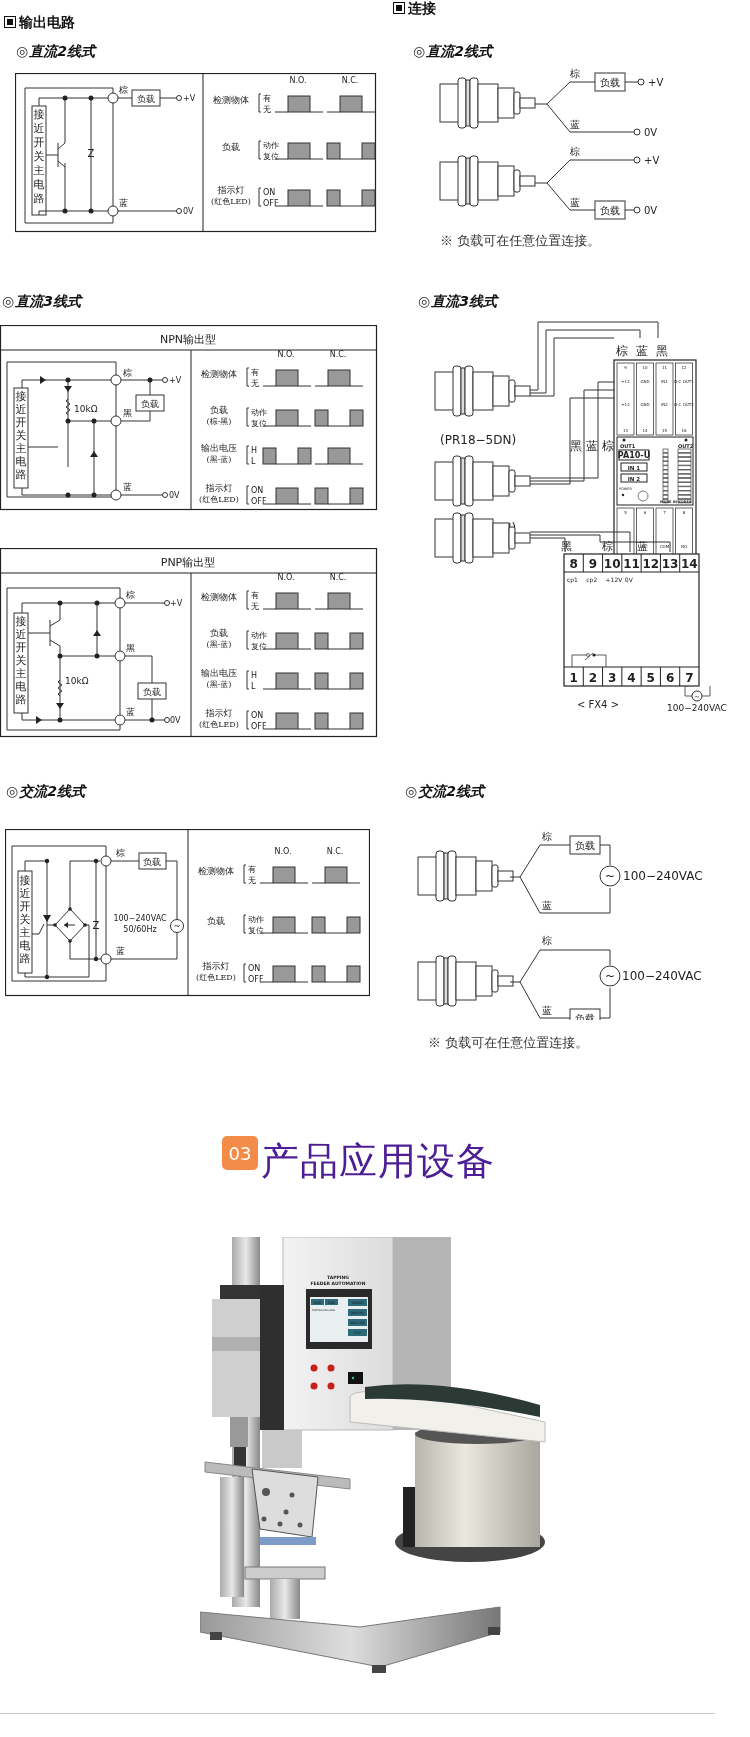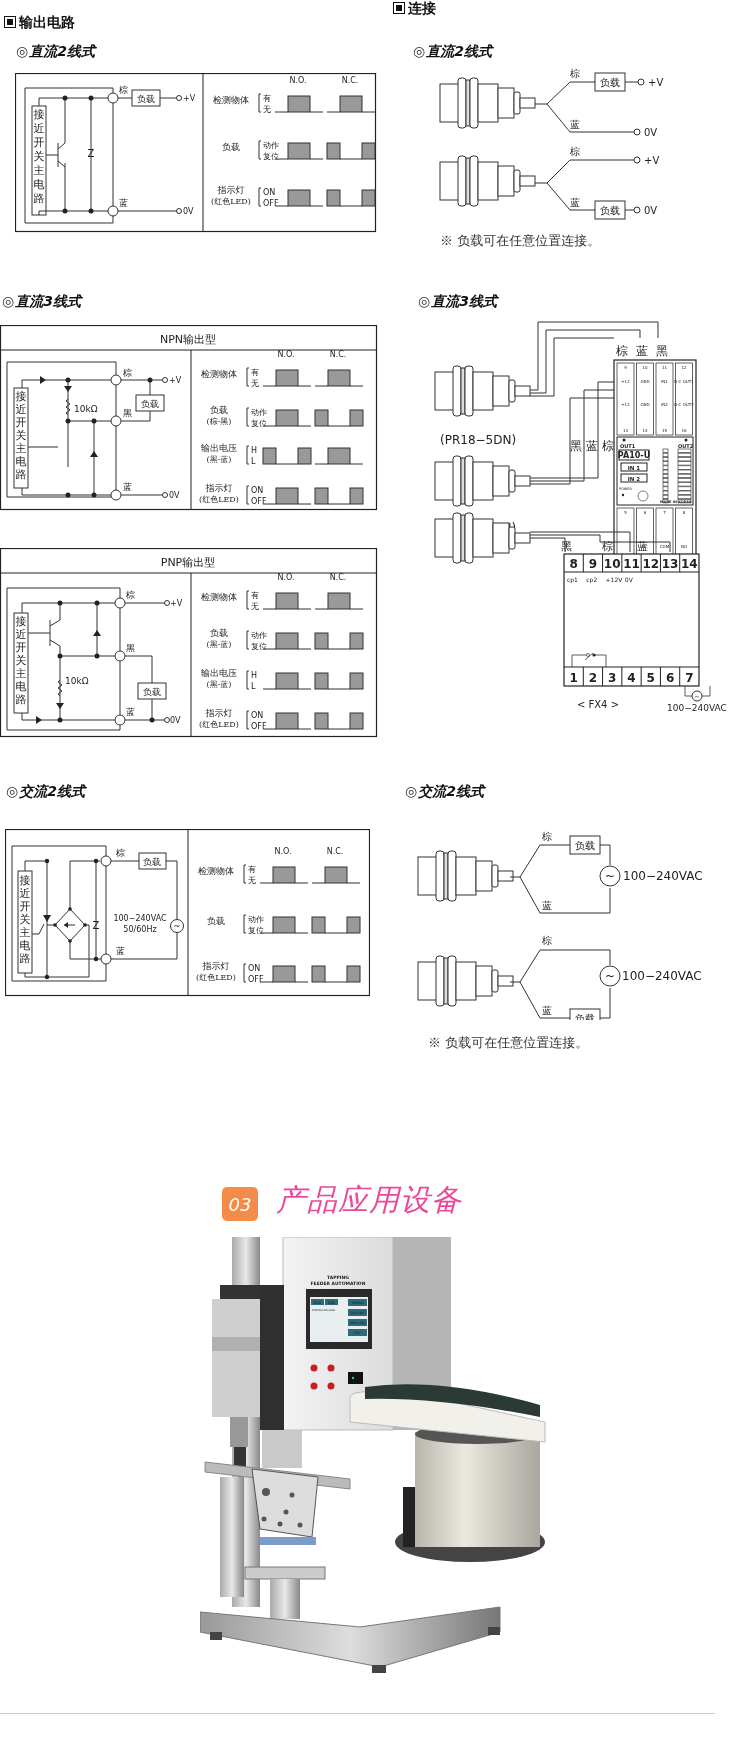--- a/index.html
+++ b/index.html
@@ -7,21 +7,21 @@
   .abs{position:absolute;}
   .h1{font-size:14px;font-weight:bold;letter-spacing:0;}
   .h1 .sq{display:inline-block;width:12px;height:12px;border:1.5px solid #111;position:relative;top:1px;margin-right:3px;box-sizing:border-box;}
   .h1 .sq::after{content:"";position:absolute;left:2px;top:2px;right:2px;bottom:2px;background:#111;}
   .h2{font-size:14px;font-weight:bold;font-style:italic;}
   .h2 .ring{font-weight:normal;color:#333;margin-right:1px;}
   svg text{font-family:"DejaVu Sans",sans-serif;fill:#222;}
   .serif{font-family:"DejaVu Serif",serif;}
   .note{font-size:13px;color:#333;font-family:"DejaVu Serif",serif;}
   .badge{background:#f28c48;color:#fff;border-radius:5px;width:36px;height:34px;display:flex;align-items:center;justify-content:center;font-size:18px;}
-  .sec-title{font-size:30px;color:#ec4899;letter-spacing:1px;margin-top:44px;}
+  .sec-title{font-size:38px;color:#4c1d95;letter-spacing:1px;}
   .hr{height:1px;background:#ccc;}
 </style>
 </head>
 <body>
 
 <div class="abs h1" style="left:4px;top:14px;"><span class="sq"></span><span>输出电路</span></div>
 <div class="abs h2" style="left:16px;top:43px;"><span class="ring">◎</span><span>直流2线式</span></div>
 
 <div class="abs h1" style="left:393px;top:0;"><span class="sq"></span><span>连接</span></div>
 <div class="abs h2" style="left:413px;top:43px;"><span class="ring">◎</span><span>直流2线式</span></div>
@@ -716,21 +716,21 @@
   <text x="200" y="165" font-size="12" text-anchor="middle">~</text>
   <text x="213" y="65" font-size="12">100−240VAC</text>
   <text x="212" y="165" font-size="12">100−240VAC</text>
   <text x="132" y="25" font-size="10" class="serif">棕</text>
   <text x="132" y="94" font-size="10" class="serif">蓝</text>
   <text x="132" y="129" font-size="10" class="serif">棕</text>
   <text x="132" y="199" font-size="10" class="serif">蓝</text>
 </svg>
 <div class="abs note" style="left:428px;top:1034px;">※ 负载可在任意位置连接。</div>
 
-<div class="abs" style="left:222px;top:1136px;display:flex;align-items:flex-end;gap:18px;font-style:italic;">
+<div class="abs" style="left:222px;top:1136px;display:flex;align-items:flex-start;gap:3px;">
   <div class="badge">03</div>
   <div class="sec-title">产品应用设备</div>
 </div>
 
 <svg class="abs" style="left:200px;top:1237px;" width="380" height="480">
   <defs>
     <linearGradient id="steel" x1="0" x2="1">
         <stop offset="0" stop-color="#aaa"></stop>
         <stop offset="0.5" stop-color="#e8e8e8"></stop>
         <stop offset="1" stop-color="#888"></stop>

